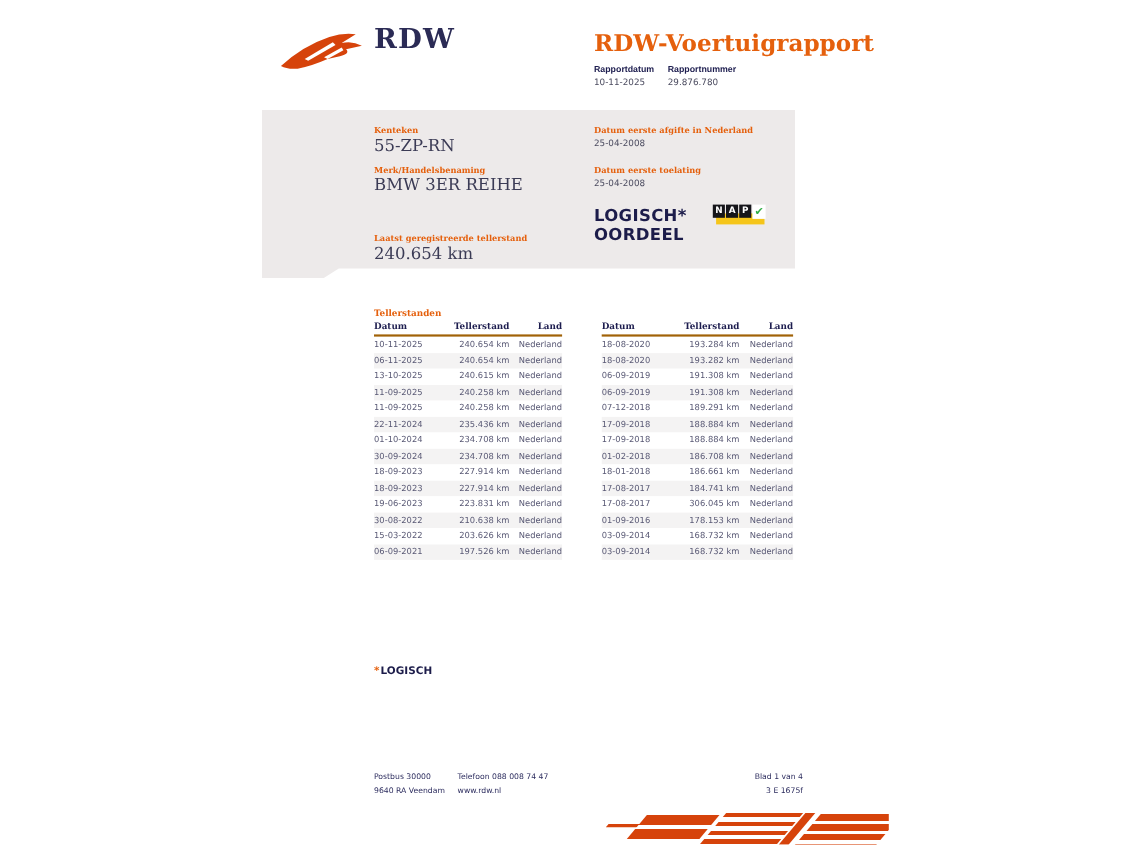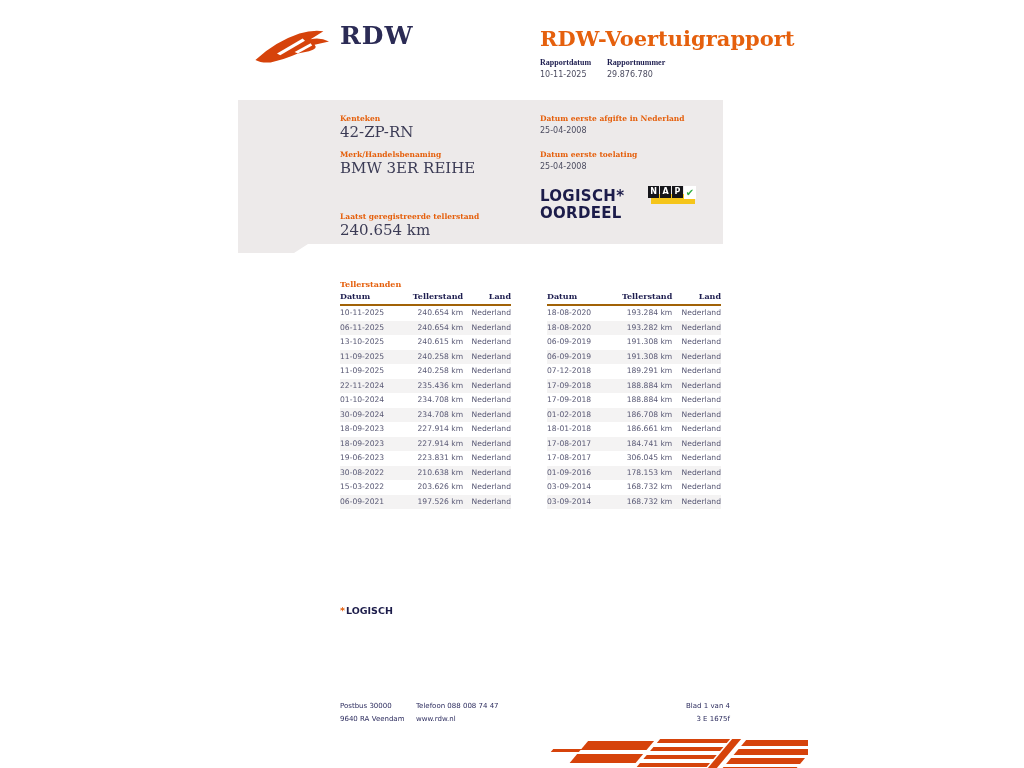--- a/index.html
+++ b/index.html
@@ -6,21 +6,21 @@
   html,body { width:1024px; height:768px; background:#fff; overflow:hidden;
               font-family:"DejaVu Sans", sans-serif; }
   .page { position:relative; width:1024px; height:736px; background:#fff; }
 
   
   .logo-svg { position:absolute; left:253px; top:20px; width:80px; height:48px; }
   .wordmark { position:absolute; left:340px; top:21px; font-family:"DejaVu Serif", serif;
               font-size:25px; font-weight:600; color:#2b2b55; letter-spacing:1px; }
   .report-title { position:absolute; left:540px; top:26px; font-family:"DejaVu Serif", serif;
                   font-size:21px; font-weight:bold; color:#e5600d; }
-  .hdr-label { position:absolute; top:58px; font-family:Liberation Serif, serif;
+  .hdr-label { position:absolute; top:58px; font-family:Liberation Sans, sans-serif;
                font-size:8px; font-weight:bold; color:#1d1d4f; }
   .hdr-value { position:absolute; top:70px; font-size:8px; color:#4c4c60; }
   .col-a { left:540px; } .col-b { left:607px; }
 
   
   .panel { position:absolute; left:238px; top:100px; width:485px; height:153px;
            background:#edeaea;
            clip-path:polygon(0 0,485px 0,485px 144px,70px 144px,56px 153px,0 153px); }
   .p-label { position:absolute; font-family:"DejaVu Serif", serif; font-size:7.5px;
              font-weight:bold; color:#e5600d; }
@@ -92,21 +92,21 @@
   <div class="wordmark">RDW</div>
 
   <div class="report-title">RDW-Voertuigrapport</div>
   <div class="hdr-label col-a">Rapportdatum</div>
   <div class="hdr-label col-b">Rapportnummer</div>
   <div class="hdr-value col-a">10-11-2025</div>
   <div class="hdr-value col-b">29.876.780</div>
 
   <div class="panel">
     <div class="p-label" style="left:102px; top:14px;">Kenteken</div>
-    <div class="p-value-lg" style="left:102px; top:23px;">42-ZP-RN</div>
+    <div class="p-value-lg" style="left:102px; top:23px;">55-ZP-RN</div>
     <div class="p-label" style="left:102px; top:50px;">Merk/Handelsbenaming</div>
     <div class="p-value-lg" style="left:102px; top:59px;">BMW 3ER REIHE</div>
     <div class="p-label" style="left:102px; top:112px;">Laatst geregistreerde tellerstand</div>
     <div class="p-value-lg" style="left:102px; top:121px;">240.654 km</div>
 
     <div class="p-label" style="left:302px; top:14px;">Datum eerste afgifte in Nederland</div>
     <div class="p-value-sm" style="left:302px; top:26px;">25-04-2008</div>
     <div class="p-label" style="left:302px; top:50px;">Datum eerste toelating</div>
     <div class="p-value-sm" style="left:302px; top:62px;">25-04-2008</div>
 

